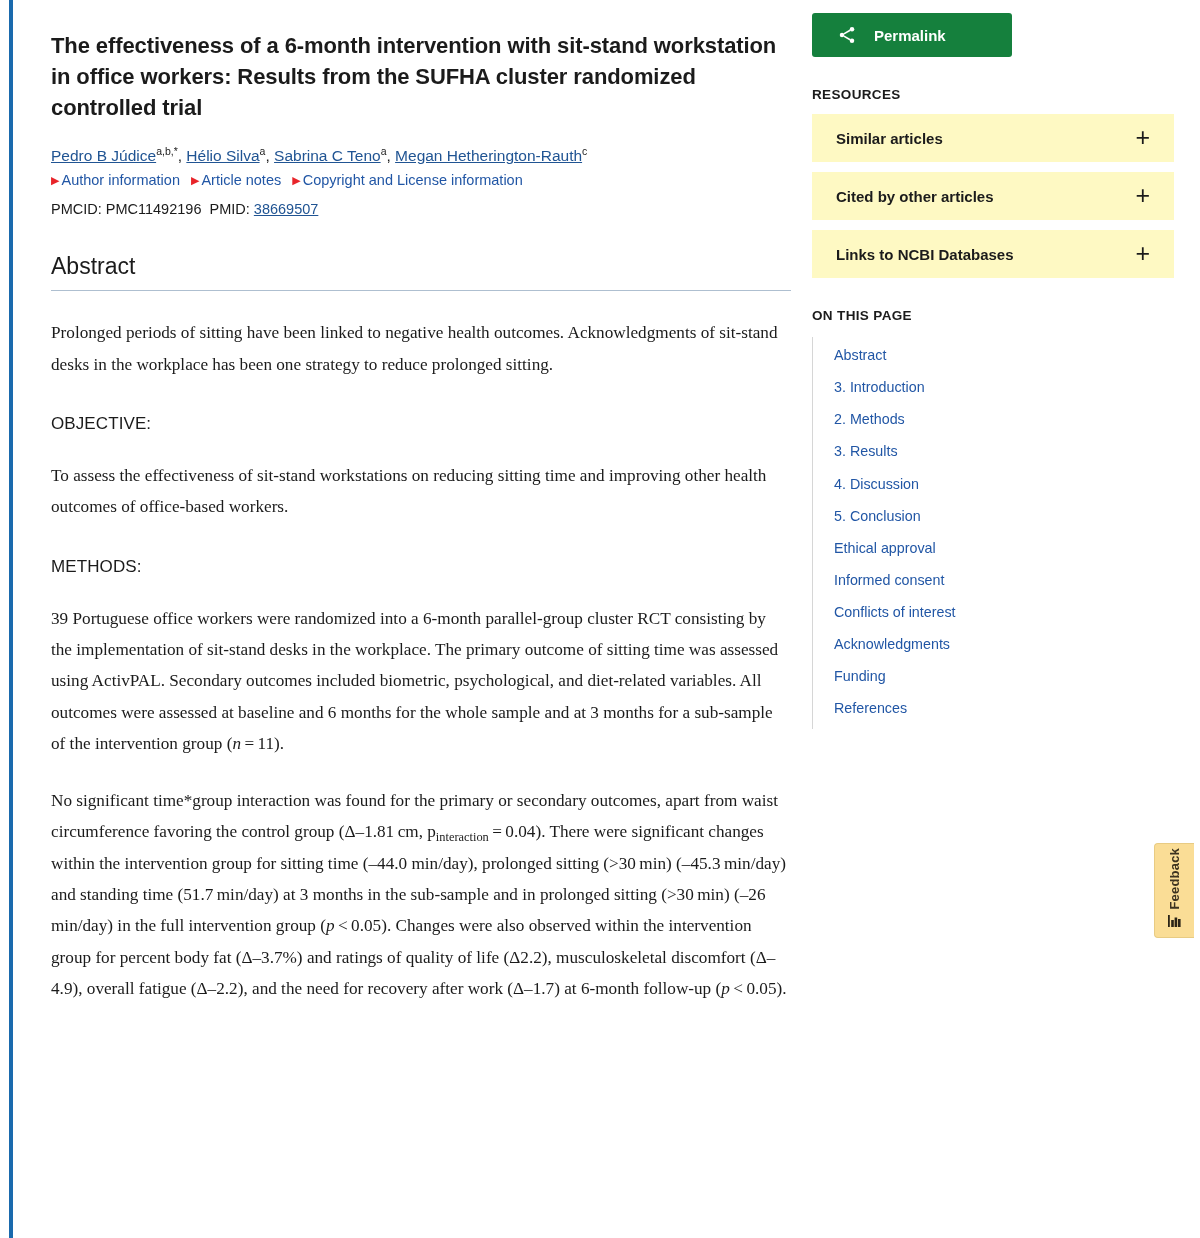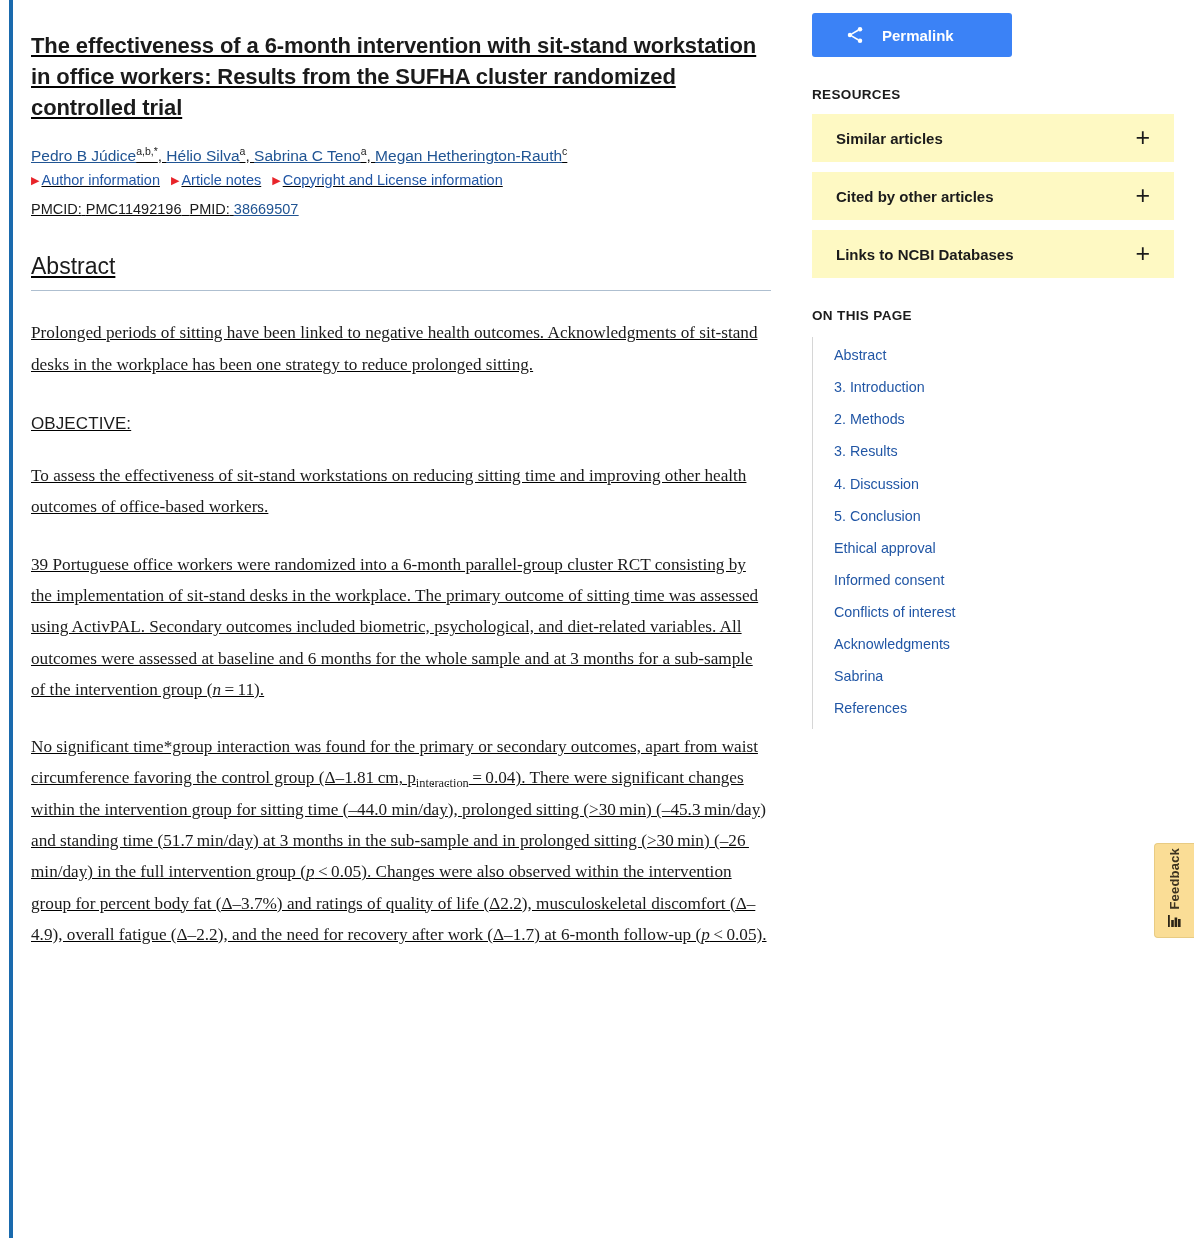--- a/index.html
+++ b/index.html
@@ -22,24 +22,23 @@
     left: 9px;
     top: 0;
     width: 4px;
     height: 1238px;
     background: #1a6aad;
   }
 
   
   #article {
     position: absolute;
-    left: 31px;
+    left: 51px;
     top: 0;
     width: 740px;
-    text-decoration: underline;
   }
 
   #article-title {
     font-size: 22px;
     font-weight: bold;
     line-height: 1.42;
     color: #1b1b1b;
     letter-spacing: -0.1px;
     margin: 30px 0 0 0;
     font-family: "Liberation Sans", sans-serif;
@@ -128,31 +127,31 @@
     position: absolute;
     left: 812px;
     top: 0;
     width: 362px;
   }
 
   #permalink-btn {
     margin-top: 13px;
     width: 200px;
     height: 44px;
-    background: #3b82f6;
+    background: #15803d;
     border: none;
     border-radius: 3px;
     color: #ffffff;
     font-size: 15px;
     font-weight: bold;
     font-family: "Liberation Sans", sans-serif;
     display: flex;
     align-items: center;
     cursor: pointer;
-    padding: 16px;
+    padding: 8px;
   }
   #permalink-btn .share-wrap {
     width: 54px;
     display: flex;
     align-items: center;
     justify-content: center;
   }
 
   .side-heading {
     margin-top: 30px;
@@ -254,20 +253,21 @@
     <a href="#">38669507</a>
   </div>
 
   <div id="abstract-heading">Abstract</div>
 
   <div class="abs-para">Prolonged periods of sitting have been linked to negative health outcomes. Acknowledgments of sit-stand desks in the workplace has been one strategy to reduce prolonged sitting.</div>
 
   <div class="abs-section-label">OBJECTIVE:</div>
   <div class="abs-para">To assess the effectiveness of sit-stand workstations on reducing sitting time and improving other health outcomes of office-based workers.</div>
 
+  <div class="abs-section-label">METHODS:</div>
   <div class="abs-para" id="methods-para">39 Portuguese office workers were randomized into a 6-month parallel-group cluster RCT consisting by the implementation of sit-stand desks in the workplace. The primary outcome of sitting time was assessed using ActivPAL. Secondary outcomes included biometric, psychological, and diet-related variables. All outcomes were assessed at baseline and 6 months for the whole sample and at 3 months for a sub-sample of the intervention group (<i>n</i> = 11).</div>
 
   <div class="abs-para" id="results-para">No significant time*group interaction was found for the primary or secondary outcomes, apart from waist circumference favoring the control group (Δ–1.81 cm, p<sub>interaction</sub> = 0.04). There were significant changes within the intervention group for sitting time (–44.0 min/day), prolonged sitting (&gt;30 min) (–45.3 min/day) and standing time (51.7 min/day) at 3 months in the sub-sample and in prolonged sitting (&gt;30 min) (–26 min/day) in the full intervention group (<i>p</i> &lt; 0.05). Changes were also observed within the intervention group for percent body fat (Δ–3.7%) and ratings of quality of life (Δ2.2), musculoskeletal discomfort (Δ–4.9), overall fatigue (Δ–2.2), and the need for recovery after work (Δ–1.7) at 6-month follow-up (<i>p</i> &lt; 0.05).</div>
 
 </div>
 
 <div id="sidebar">
 
   <button id="permalink-btn">
     <span class="share-wrap">
@@ -305,21 +305,21 @@
     <a href="#">Abstract</a>
     <a href="#">3. Introduction</a>
     <a href="#">2. Methods</a>
     <a href="#">3. Results</a>
     <a href="#">4. Discussion</a>
     <a href="#">5. Conclusion</a>
     <a href="#">Ethical approval</a>
     <a href="#">Informed consent</a>
     <a href="#">Conflicts of interest</a>
     <a href="#">Acknowledgments</a>
-    <a href="#">Sabrina</a>
+    <a href="#">Funding</a>
     <a href="#">References</a>
   </nav>
 
 </div>
 
 <div id="feedback-tab">
   <span id="feedback-label">Feedback</span>
   <span>
     <svg width="16" height="16" viewBox="0 0 16 16" aria-hidden="true">
       <rect x="1" y="2" width="1.8" height="12" fill="#2b2417"></rect>

